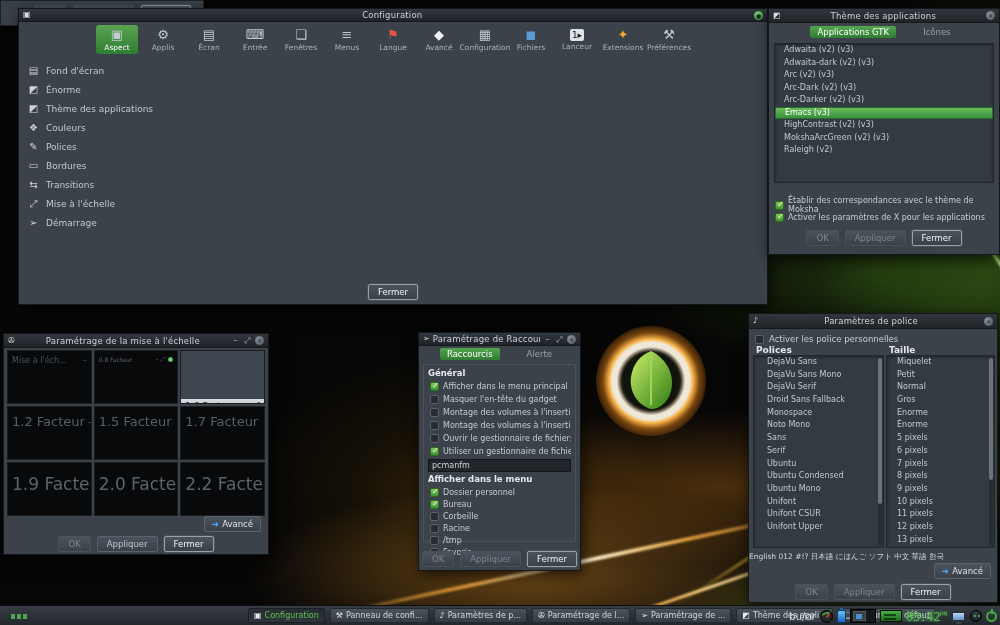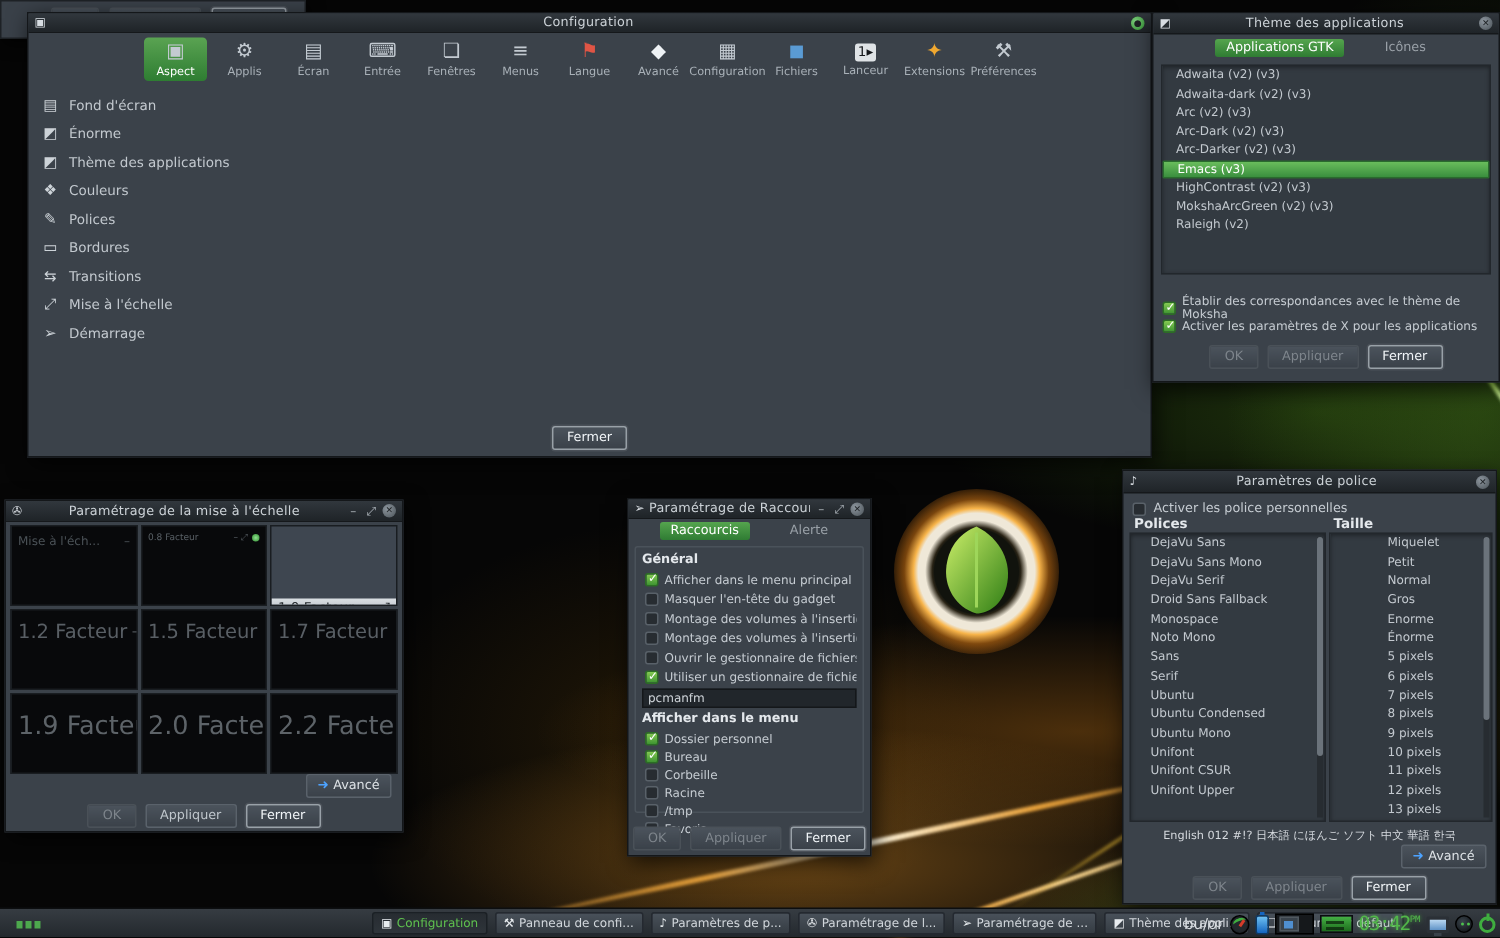--- a/index.html
+++ b/index.html
@@ -99,25 +99,25 @@
   .tinput{width:100%;height:13px;background:#21262b;border:1px solid #14171a;color:#cfd4d9;font-size:8px;font-family:"DejaVu Sans",sans-serif;padding:0 3px;margin:1px 0 2px;}
   #win-short .brow{position:absolute;left:0;right:0;top:218px;}
 
   
   #win-font{left:748px;top:313px;width:250px;height:290px;}
   #win-font .tbar{height:15px;}
   #win-font .enable{display:flex;align-items:center;gap:5px;padding:4px 6px 0;font-size:8.5px;height:16px;}
   .colhead{position:absolute;font-size:9px;font-weight:bold;color:#e4e8ec;}
   .flist{position:absolute;top:41px;height:193px;overflow:hidden;}
   #fonts-panel{left:4px;width:131px;}
-  #sizes-panel{left:137px;width:109px;padding-left:28px;}
+  #sizes-panel{left:137px;width:109px;}
   .frow{height:12.7px;line-height:12.7px;padding-left:13px;font-size:8px;color:#c3c9cf;white-space:nowrap;overflow:hidden;}
   .sbar{position:absolute;right:1px;top:2px;width:4px;bottom:2px;background:#272c31;}
   .sbar .thumb{position:absolute;left:0;width:4px;top:0;background:#6b737b;border-radius:2px;}
-  #win-font .preview{position:absolute;left:0;right:0;top:238px;text-align:center;font-size:7.5px;color:#d6dadf;}
+  #win-font .preview{position:absolute;left:0;right:0;top:238px;text-align:left;font-size:7.5px;color:#d6dadf;}
   #win-font .adv{right:6px;top:249px;}
   #win-font .brow{position:absolute;left:0;right:0;top:270px;}
 
   
   #win-hidden{left:458px;top:305px;width:204px;height:26px;background:#3a4149;border:1px solid #1e2226;display:flex;align-items:center;justify-content:flex-end;gap:7px;padding-right:12px;box-shadow:2px 3px 10px rgba(0,0,0,.6);}
 
   
   #taskbar{position:absolute;left:0;top:605px;width:1000px;height:20px;background:linear-gradient(#363c42,#23282d);border-top:1px solid #0c0e10;}
   .start{position:absolute;left:11px;top:8px;display:flex;gap:2px;}
   .start i{width:4px;height:5px;background:#4da84d;display:block;}

